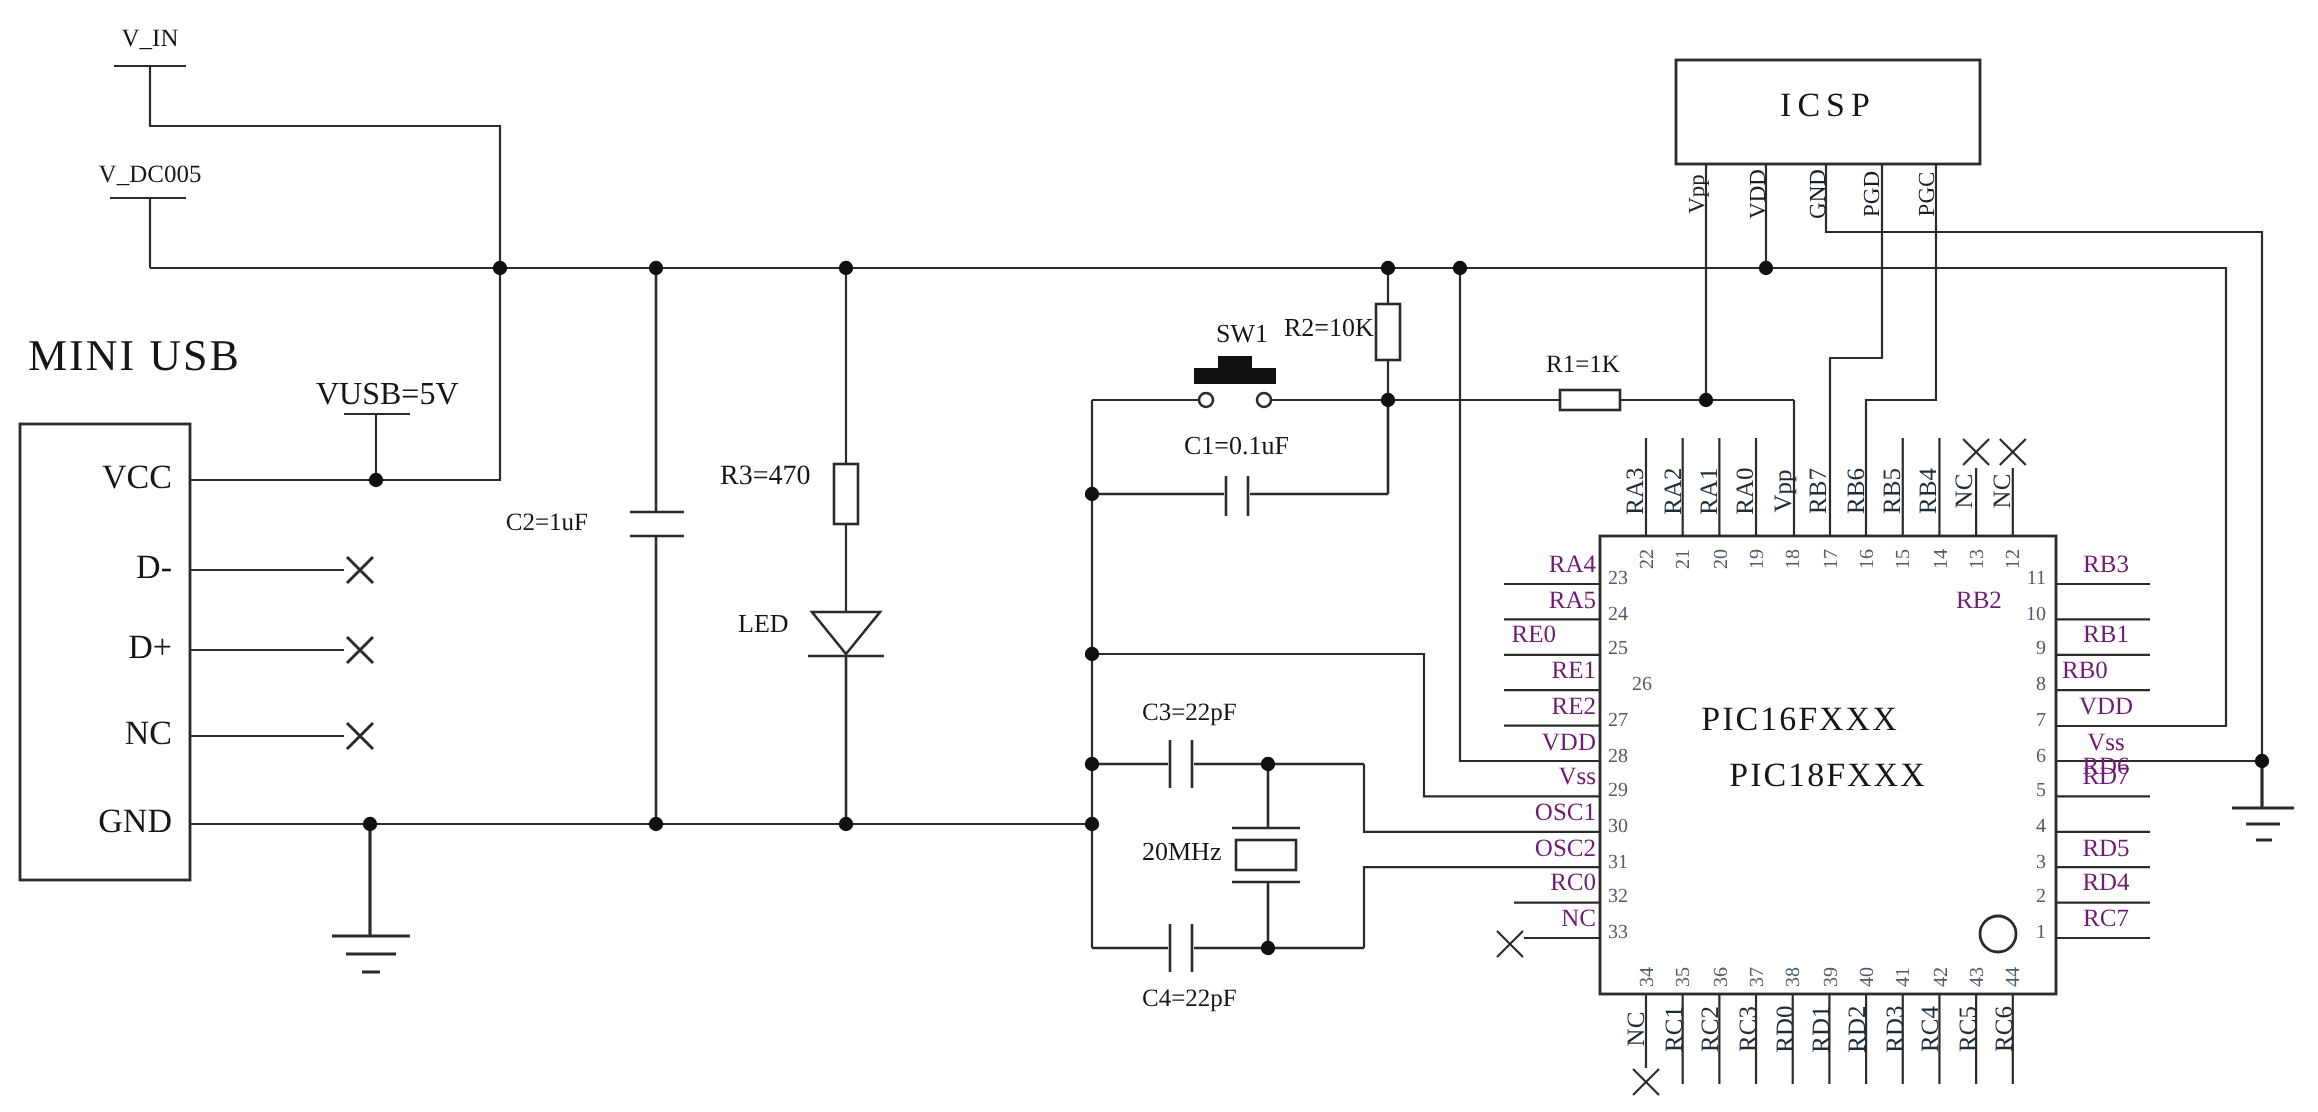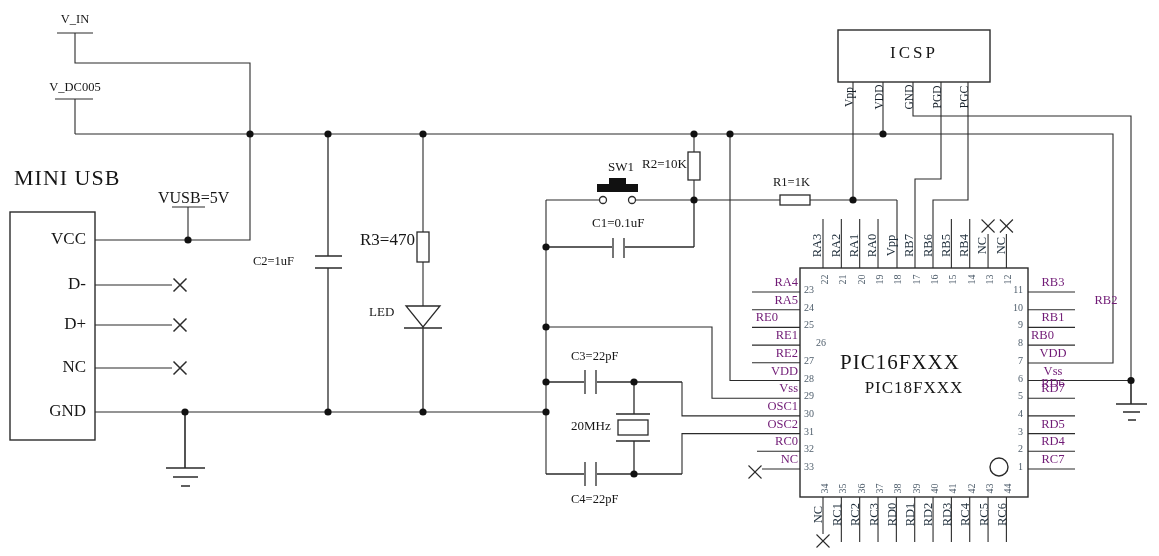--- a/index.html
+++ b/index.html
@@ -158,32 +158,32 @@
       <circle cx="1131" cy="380.5" r="3.6"></circle>
     </g>
   </svg>
 
   <div class="lbl" style="left:50px;top:13px;width:50px;text-align:center;font-size:12.5px">V_IN</div>
   <div class="lbl" style="left:43px;top:81px;width:64px;text-align:center;font-size:12.5px">V_DC005</div>
   <div class="lbl" style="left:158px;top:189px;width:60px;text-align:center;font-size:16px">VUSB=5V</div>
   <div class="lbl" style="left:14px;top:166px;font-size:22px;letter-spacing:1px">MINI USB</div>
 
   <div class="lbl" style="left:246px;top:255px;width:48px;text-align:right;font-size:12.5px">C2=1uF</div>
-  <div class="lbl" style="left:360px;top:231px;width:47px;text-align:left;font-size:17px">R3=470</div>
+  <div class="lbl" style="left:360px;top:231px;width:47px;text-align:left;font-size:14px">R3=470</div>
   <div class="lbl" style="left:369px;top:305px">LED</div>
   <div class="lbl" style="left:608px;top:160px">SW1</div>
   <div class="lbl" style="left:642px;top:157px">R2=10K</div>
   <div class="lbl" style="left:592px;top:216px">C1=0.1uF</div>
   <div class="lbl" style="left:773px;top:176px;font-size:12.5px">R1=1K</div>
   <div class="lbl" style="left:571px;top:350px;font-size:12.5px">C3=22pF</div>
   <div class="lbl" style="left:571px;top:493px;font-size:12.5px">C4=22pF</div>
   <div class="lbl" style="left:571px;top:419px">20MHz</div>
 
   <div class="lbl" style="left:838px;top:44px;width:152px;text-align:center;font-size:17px;letter-spacing:3px">ICSP</div>
-  <div class="lbl" style="left:800px;top:351px;width:200px;text-align:center;font-size:21px;letter-spacing:1px">PIC16FXXX</div>
+  <div class="lbl" style="left:800px;top:351px;width:200px;text-align:center;font-size:17px;letter-spacing:1px">PIC16FXXX</div>
   <div class="lbl" style="left:800px;top:379px;width:228px;text-align:center;font-size:17px;letter-spacing:1px">PIC18FXXX</div>
 
   <div id="gen-labels">
       <div class="usb-pin" style="left: 20px; top: 230px; width: 66px; text-align: right;">VCC</div>
       <div class="usb-pin" style="left: 20px; top: 275px; width: 66px; text-align: right;">D-</div>
       <div class="usb-pin" style="left: 20px; top: 315px; width: 66px; text-align: right;">D+</div>
       <div class="usb-pin" style="left: 20px; top: 358px; width: 66px; text-align: right;">NC</div>
       <div class="usb-pin" style="left: 20px; top: 402px; width: 66px; text-align: right;">GND</div>
       <div class="vwrap icsp-pin" style="left: 829px; top: 77px;">
         <span>Vpp</span>
@@ -349,21 +349,21 @@
       <div class="pinlbl" style="left: 738px; top: 399.9px; width: 60px; text-align: right;">OSC1</div>
       <div class="num" style="left: 804px; top: 408.9px;">30</div>
       <div class="pinlbl" style="left: 738px; top: 417.6px; width: 60px; text-align: right;">OSC2</div>
       <div class="num" style="left: 804px; top: 426.6px;">31</div>
       <div class="pinlbl" style="left: 738px; top: 435.3px; width: 60px; text-align: right;">RC0</div>
       <div class="num" style="left: 804px; top: 444.3px;">32</div>
       <div class="pinlbl" style="left: 738px; top: 453px; width: 60px; text-align: right;">NC</div>
       <div class="num" style="left: 804px; top: 462px;">33</div>
       <div class="pinlbl" style="left: 1031px; top: 276px; width: 44px; text-align: center;">RB3</div>
       <div class="num" style="left: 995px; top: 285px; width: 28px; text-align: right;">11</div>
-      <div class="pinlbl" style="left: 1084px; top: 293.7px; width: 44px; text-align: center;">RB2</div>
+      <div class="pinlbl" style="left: 978px; top: 293.7px; width: 44px; ">RB2</div>
       <div class="num" style="left: 995px; top: 302.7px; width: 28px; text-align: right;">10</div>
       <div class="pinlbl" style="left: 1031px; top: 311.4px; width: 44px; text-align: center;">RB1</div>
       <div class="num" style="left: 995px; top: 320.4px; width: 28px; text-align: right;">9</div>
       <div class="pinlbl" style="left: 1031px; top: 329.1px; width: 44px; text-align: left;">RB0</div>
       <div class="num" style="left: 995px; top: 338.1px; width: 28px; text-align: right;">8</div>
       <div class="pinlbl" style="left: 1031px; top: 346.8px; width: 44px; text-align: center;">VDD</div>
       <div class="num" style="left: 995px; top: 355.8px; width: 28px; text-align: right;">7</div>
       <div class="pinlbl" style="left: 1031px; top: 364.5px; width: 44px; text-align: center;">Vss</div>
       <div class="num" style="left: 995px; top: 373.5px; width: 28px; text-align: right;">6</div>
       <div class="pinlbl" style="left: 1031px; top: 382.2px; width: 44px; text-align: center;">RD7</div>

